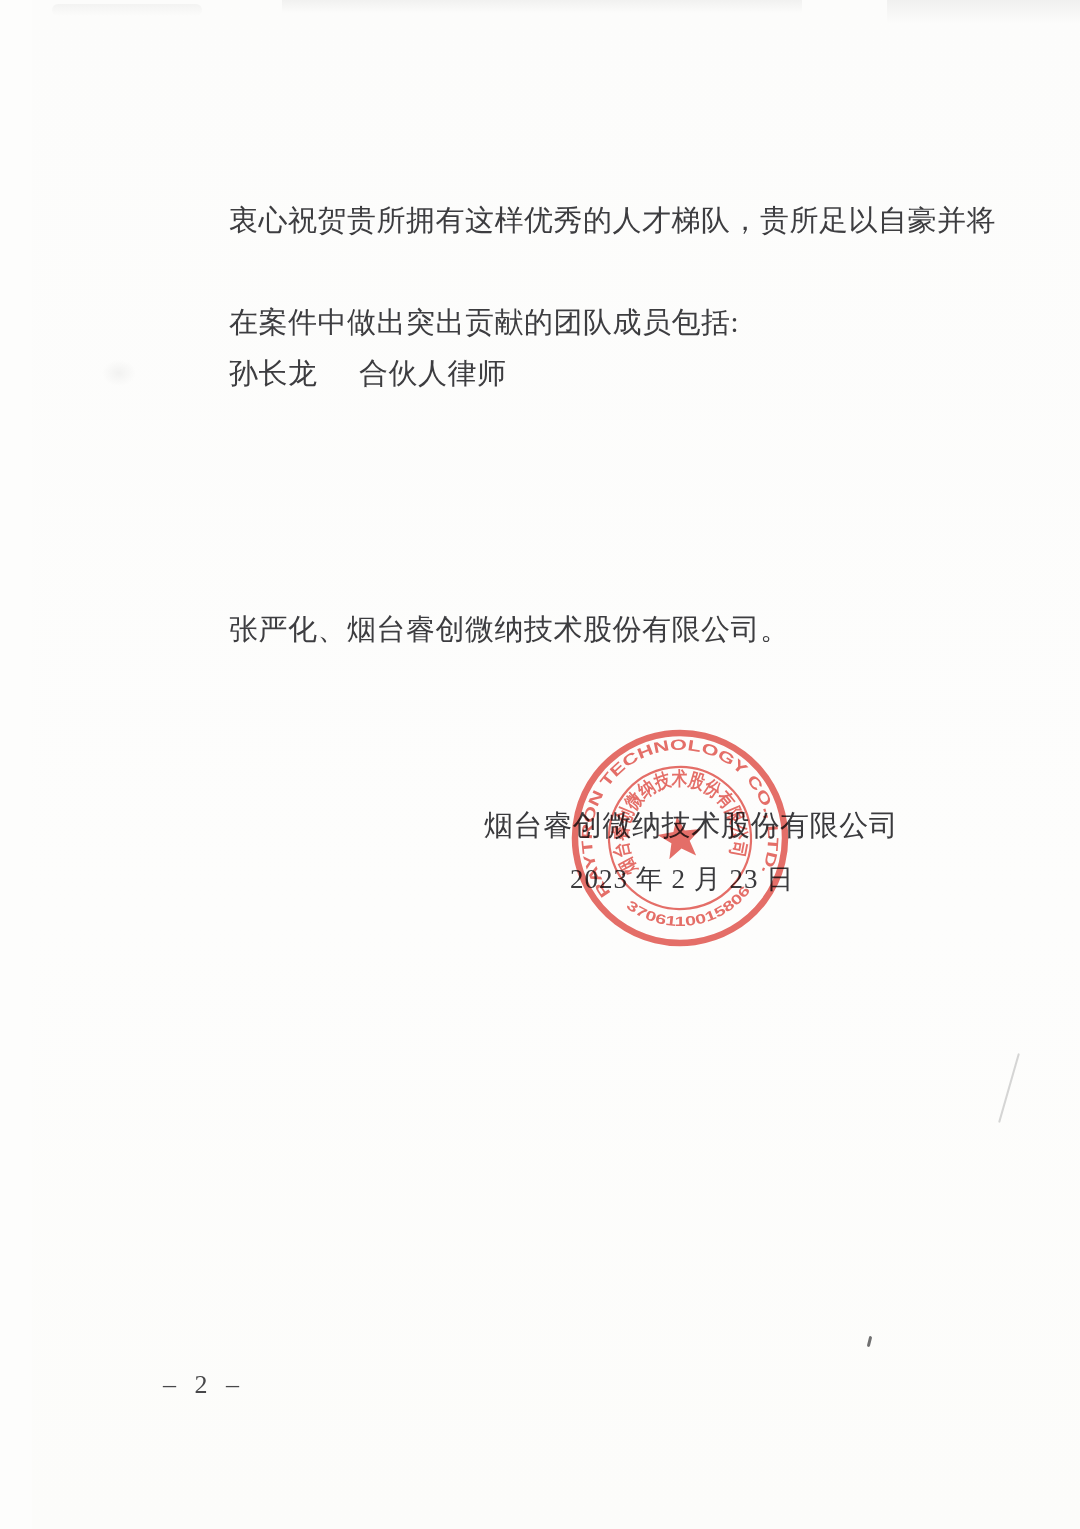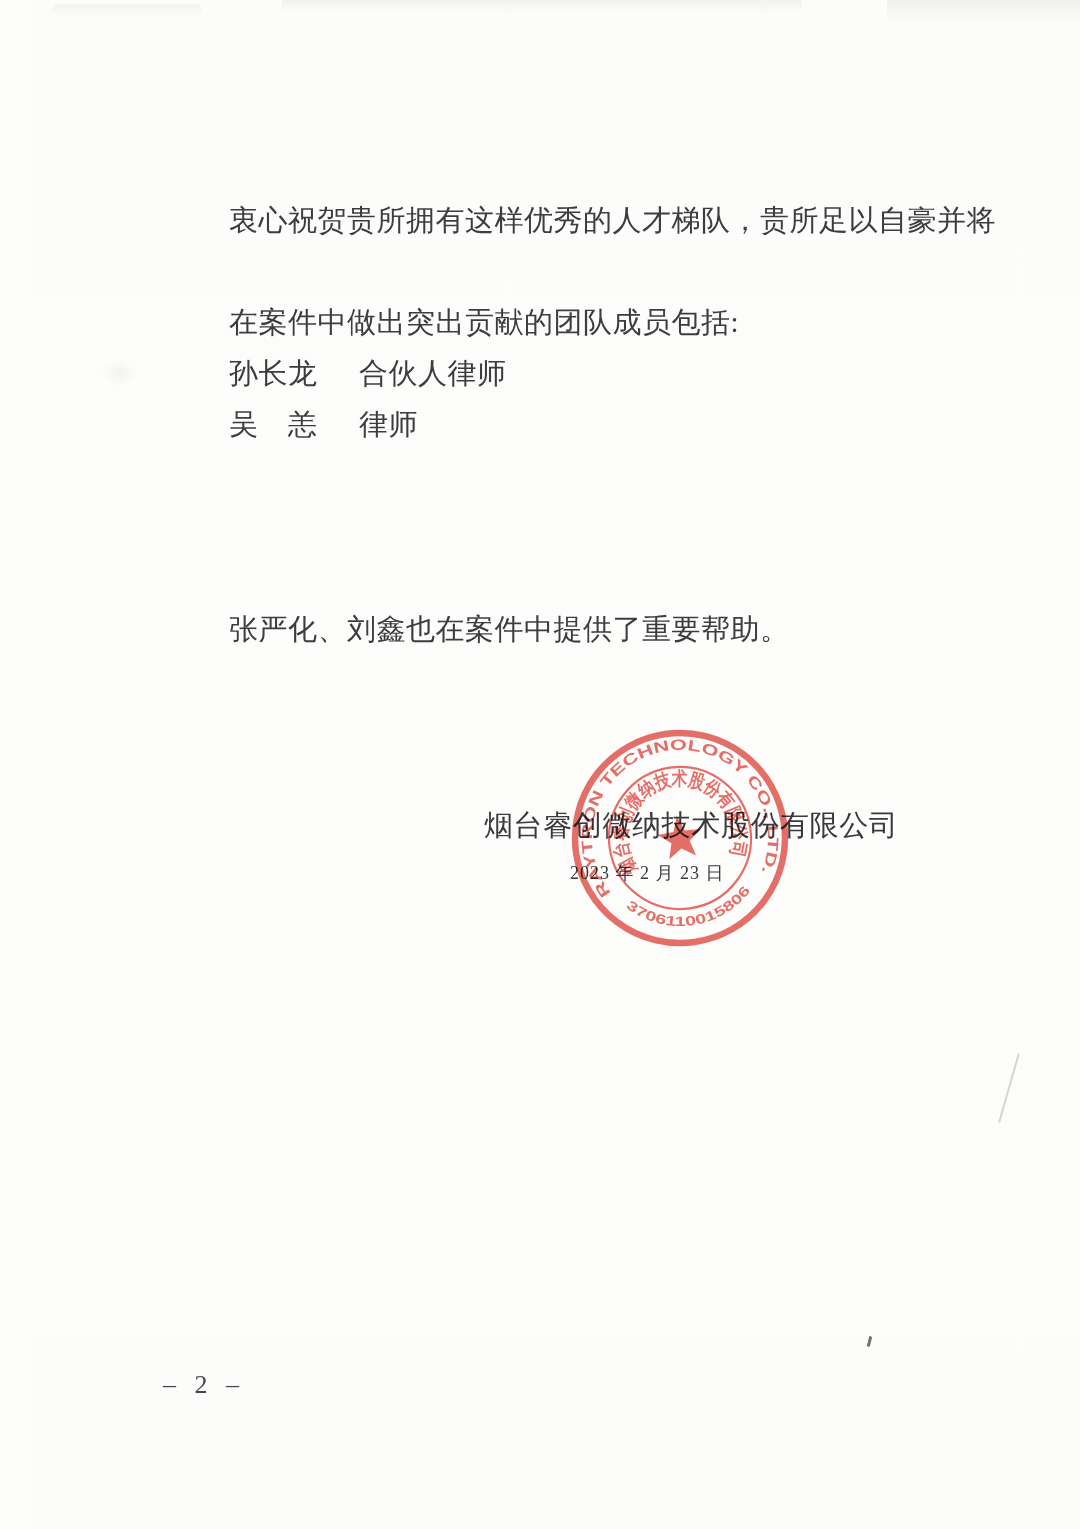--- a/index.html
+++ b/index.html
@@ -13,21 +13,21 @@
     position:absolute;left:141px;width:820px;height:40px;
     font-size:29px;color:#3d3d40;letter-spacing:0.5px;white-space:nowrap;
   }
   .indent{padding-left:56px;}
   .team-row .name{display:inline-block;width:130px;}
   .signature-line{
     position:absolute;left:452px;top:806px;font-size:29px;color:#3a3a3d;
     letter-spacing:0.6px;white-space:nowrap;
   }
   .date-line{
-    position:absolute;left:538px;top:861px;font-size:18px;color:#3a3a3d;
+    position:absolute;left:538px;top:861px;font-size:27px;color:#3a3a3d;
     letter-spacing:1px;white-space:nowrap;
   }
   .page-number{
     position:absolute;left:131px;top:1370px;font-size:26px;color:#48484a;
     letter-spacing:6px;white-space:nowrap;
   }
   .seal{
     position:absolute;left:538px;top:728px;width:220px;height:220px;
     transform:rotate(-8deg);
     mix-blend-mode:multiply;opacity:0.85;
@@ -46,25 +46,22 @@
 <body>
 
 <div class="scan-page">
 
   <div class="line indent" style="top:201px">衷心祝贺贵所拥有这样优秀的人才梯队，贵所足以自豪并将</div>
   <div class="line indent" style="top:303px">在案件中做出突出贡献的团队成员包括:</div>
 
   <div class="line indent team-row" style="top:354px">
     <span class="name">孙长龙</span><span class="role">合伙人律师</span>
   </div>
-  <div class="line indent team-row" style="top:405px">
-    <span class="name">吴　恙</span><span class="role">律师</span>
-  </div>
 
-  <div class="line indent" style="top:610px">张严化、刘鑫也在案件中提供了重要帮助。</div>
+  <div class="line indent" style="top:610px">张严化、烟台睿创微纳技术股份有限公司。</div>
 
   <div class="signature-line">烟台睿创微纳技术股份有限公司</div>
   <div class="date-line">2023 年 2 月 23 日</div>
 
   <div class="seal">
     <svg width="220" height="220" viewBox="0 0 220 220">
       <defs>
         <path id="arc-en" d="M 35.4 156.6 A 88 88 0 1 1 184.6 156.6" fill="none"></path>
         <path id="arc-cn" d="M 64.1 136.5 A 53 53 0 1 1 155.9 136.5" fill="none"></path>
         <path id="arc-num" d="M 42.6 166.6 A 88 88 0 0 0 177.4 166.6" fill="none"></path>

